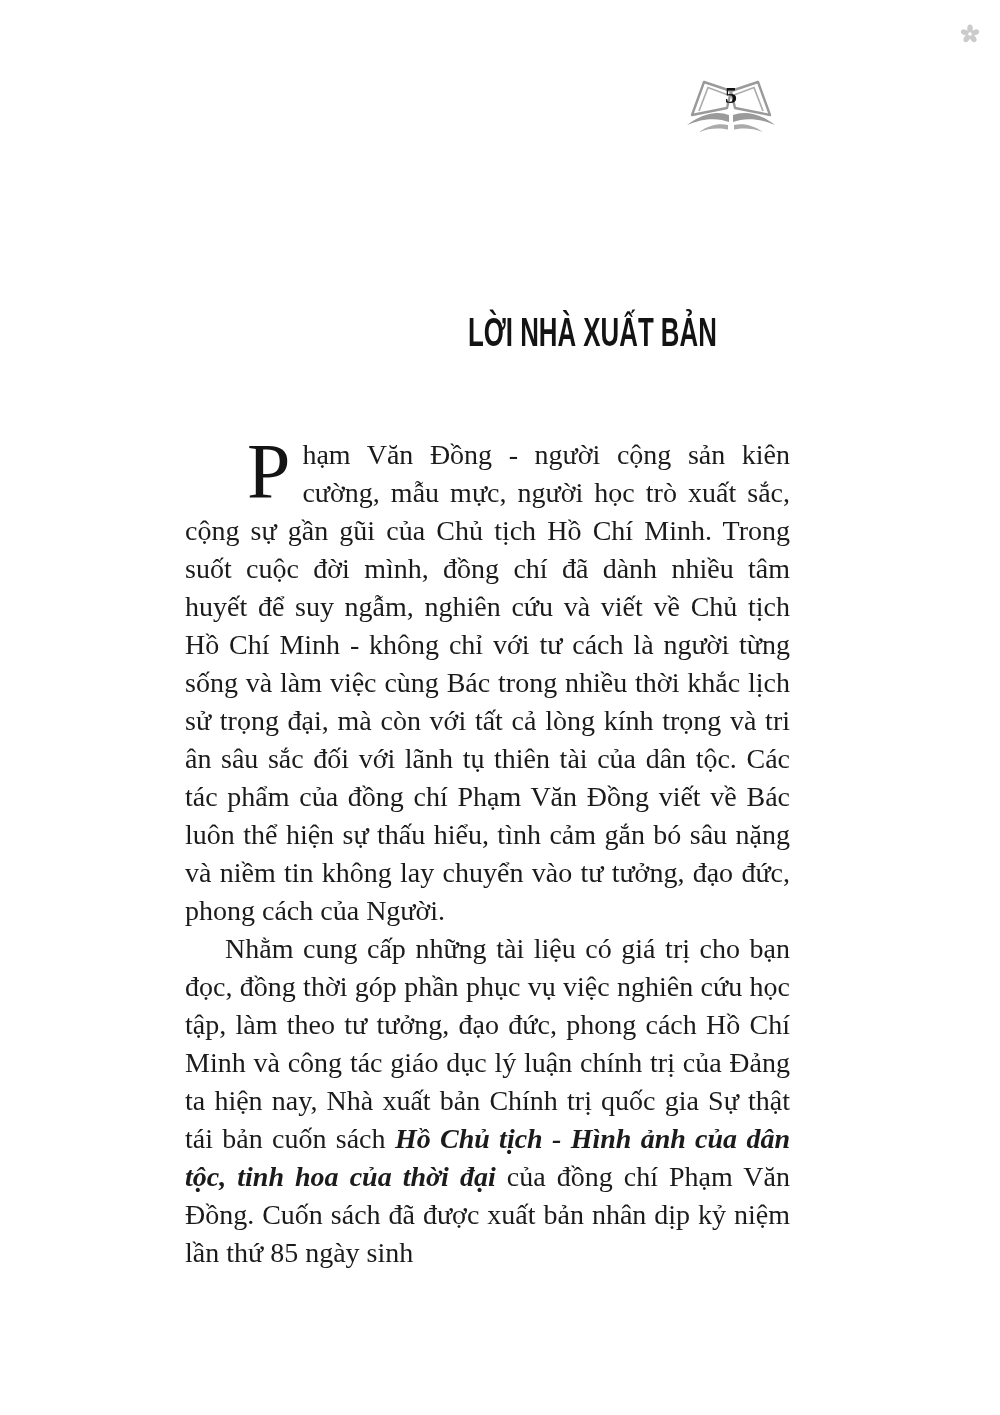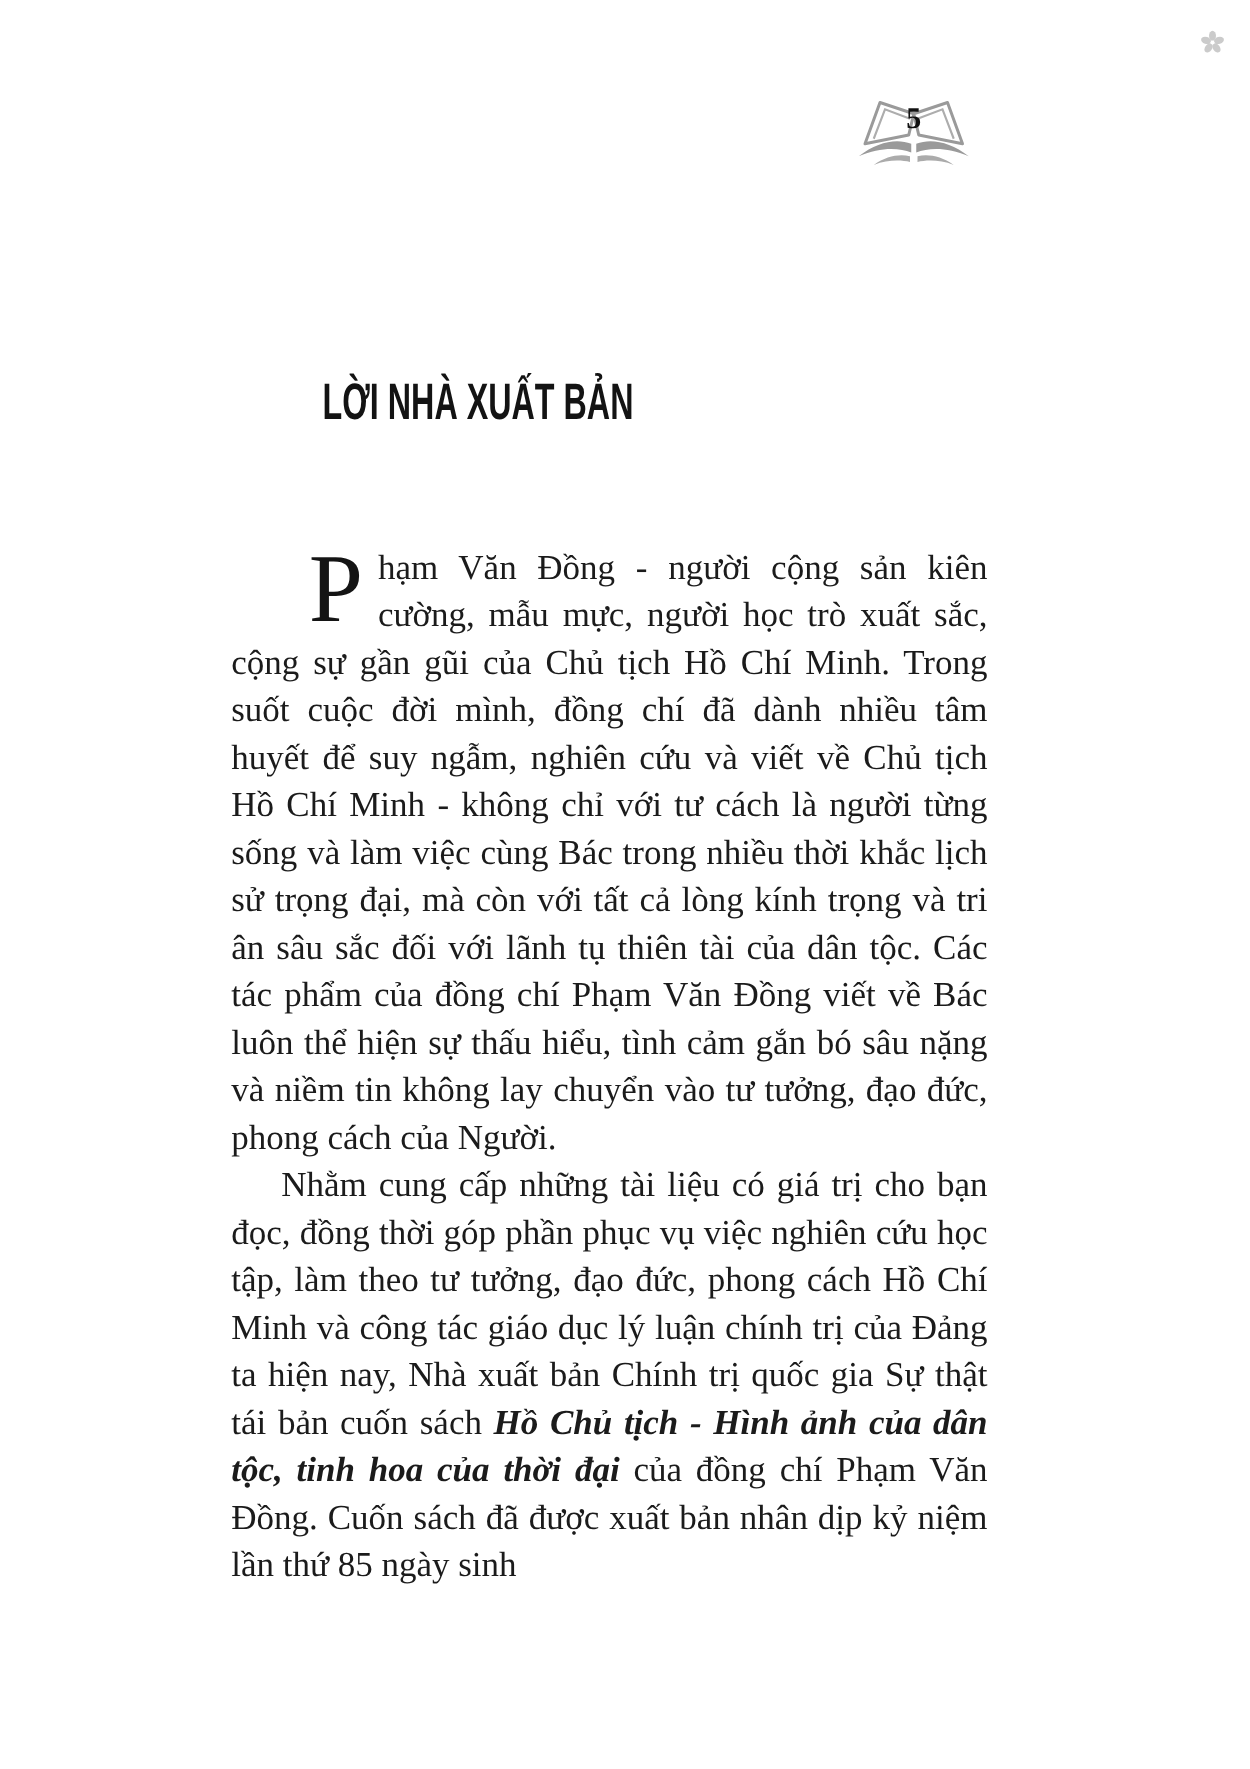--- a/index.html
+++ b/index.html
@@ -40,24 +40,24 @@
     font-weight: 700;
     font-size: 24px;
     line-height: 1;
     color: #101010;
   }
 
   
   .title-wrap {
     position: absolute;
     left: 185px;
-    top: 298px;
+    top: 309px;
     width: 605px;
     margin: 0;
-    text-align: left;
+    text-align: right;
   }
   .title-text {
     display: inline-block;
     font-family: "Liberation Sans", sans-serif;
     font-weight: 700;
     font-size: 41px;
     line-height: 1.15;
     letter-spacing: 0px;
     white-space: nowrap;
     transform: scaleX(0.63);

